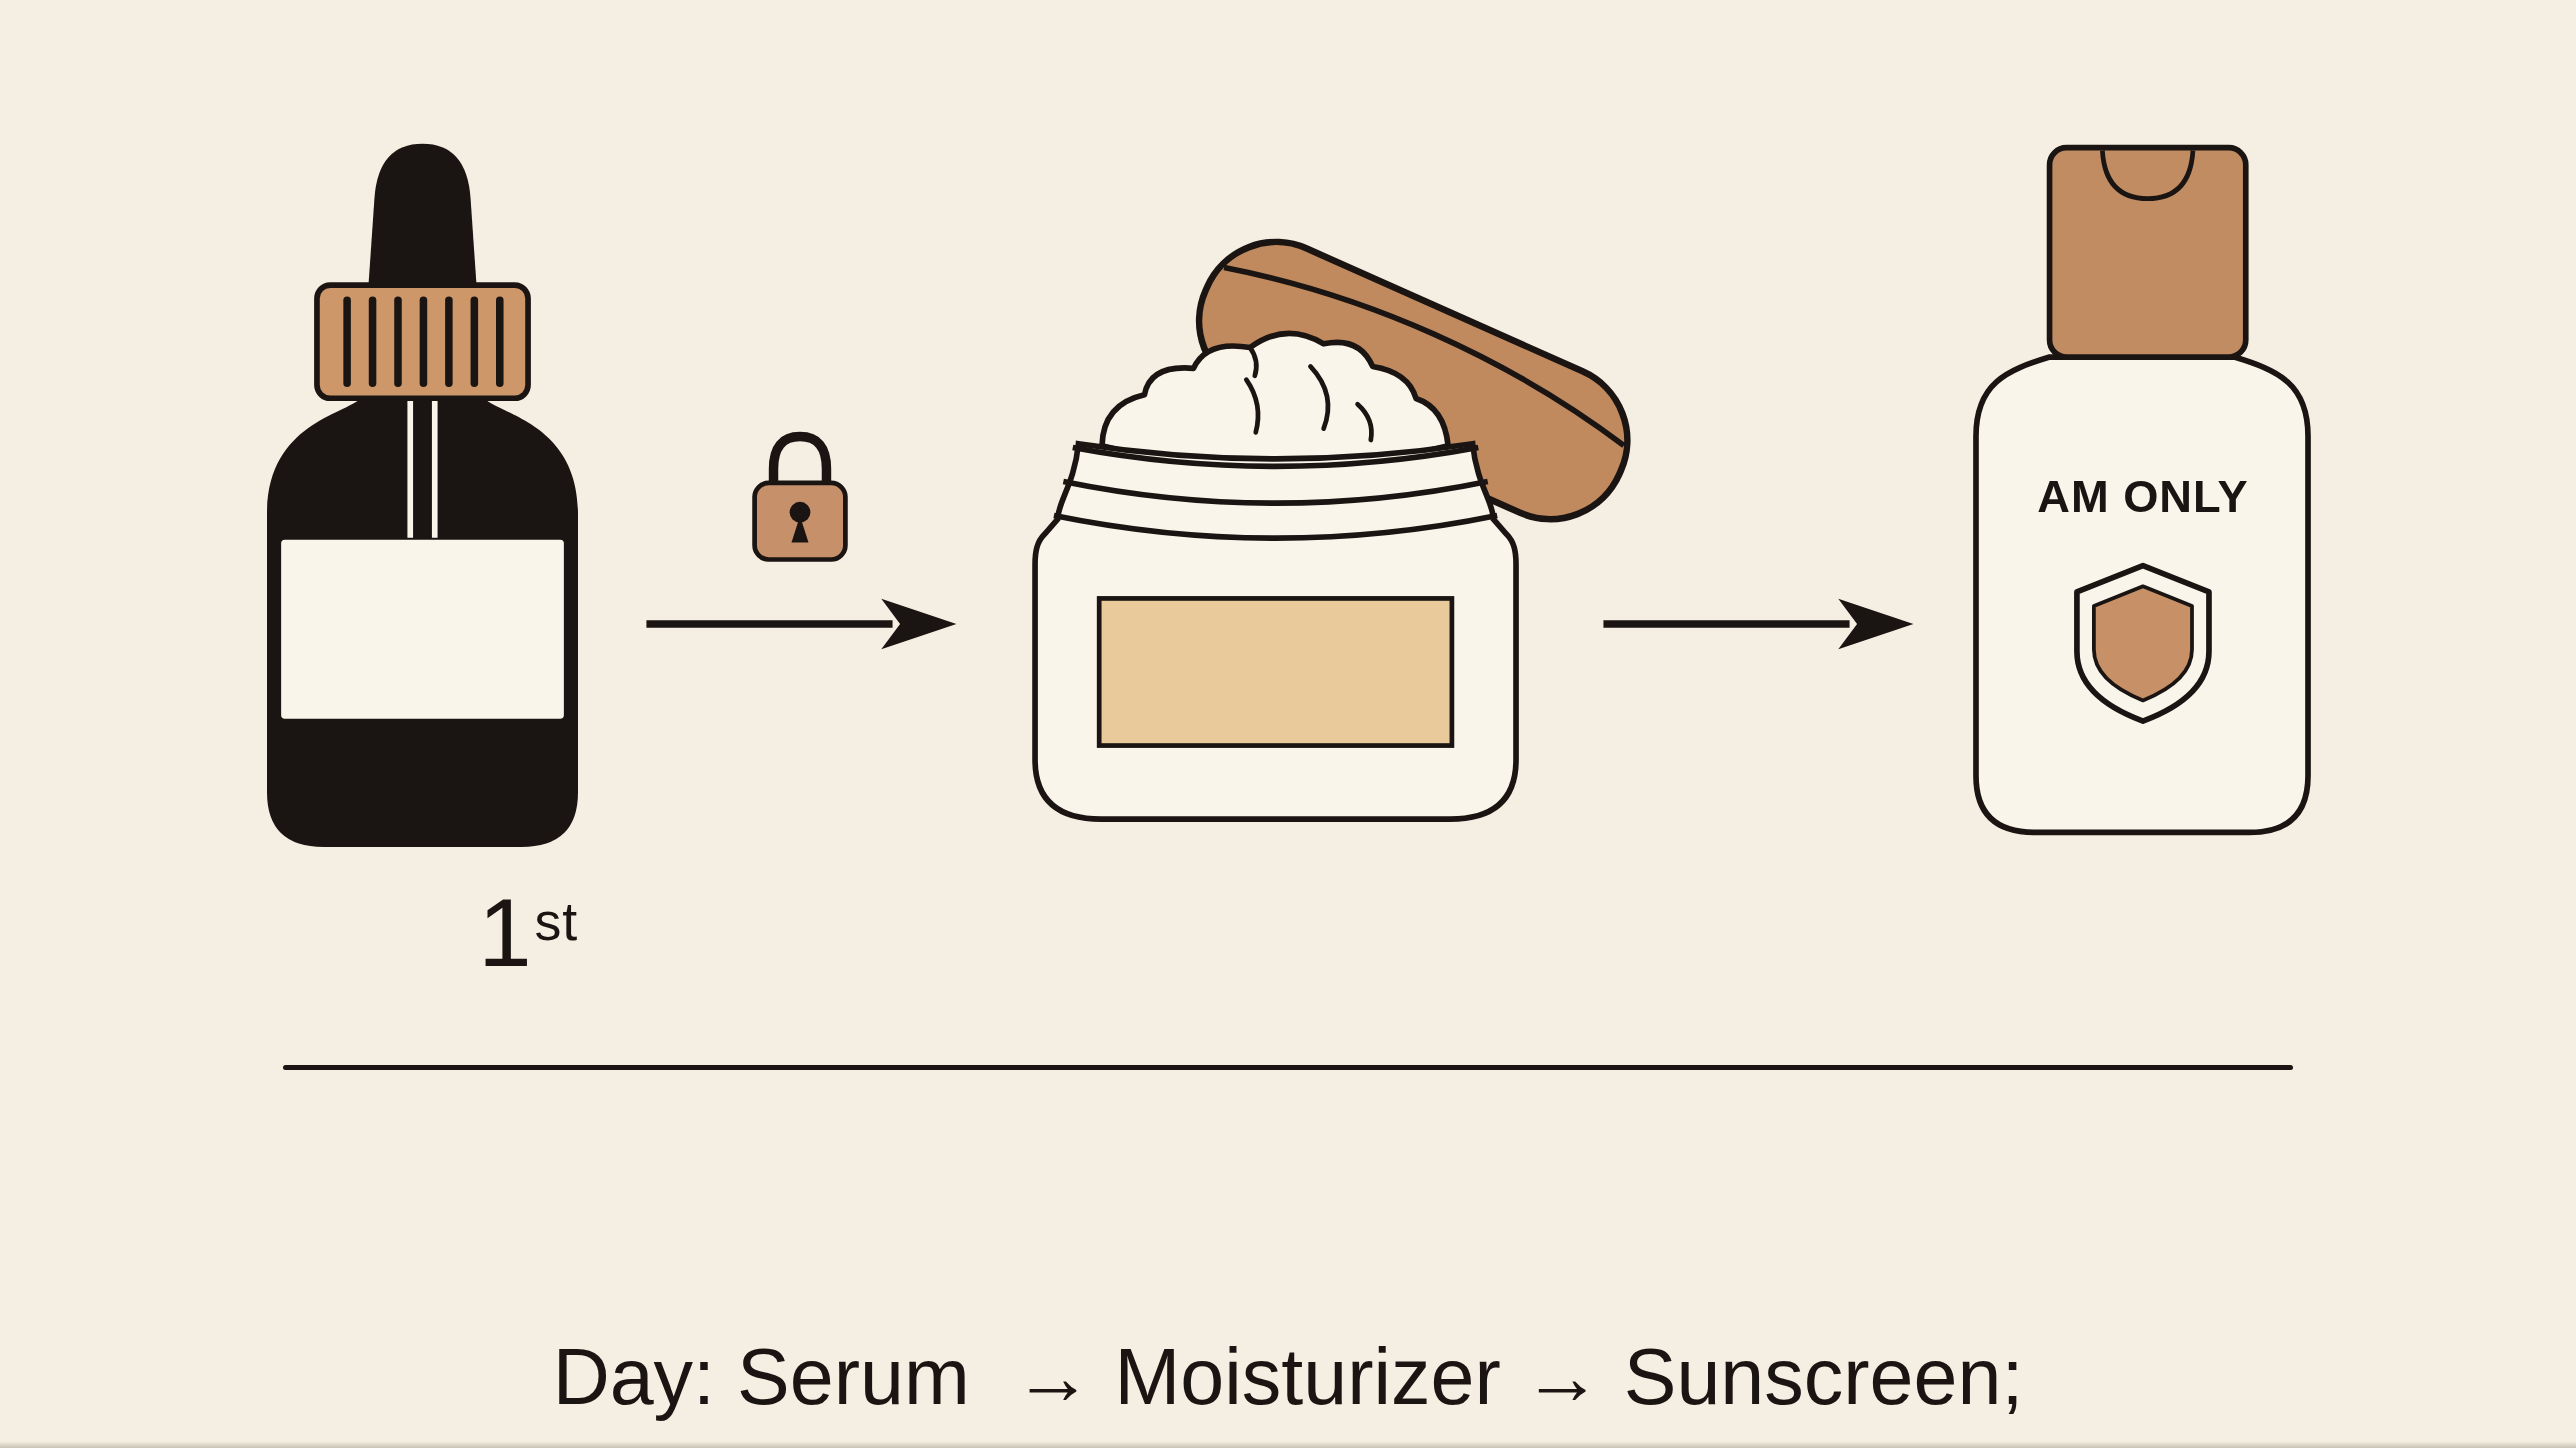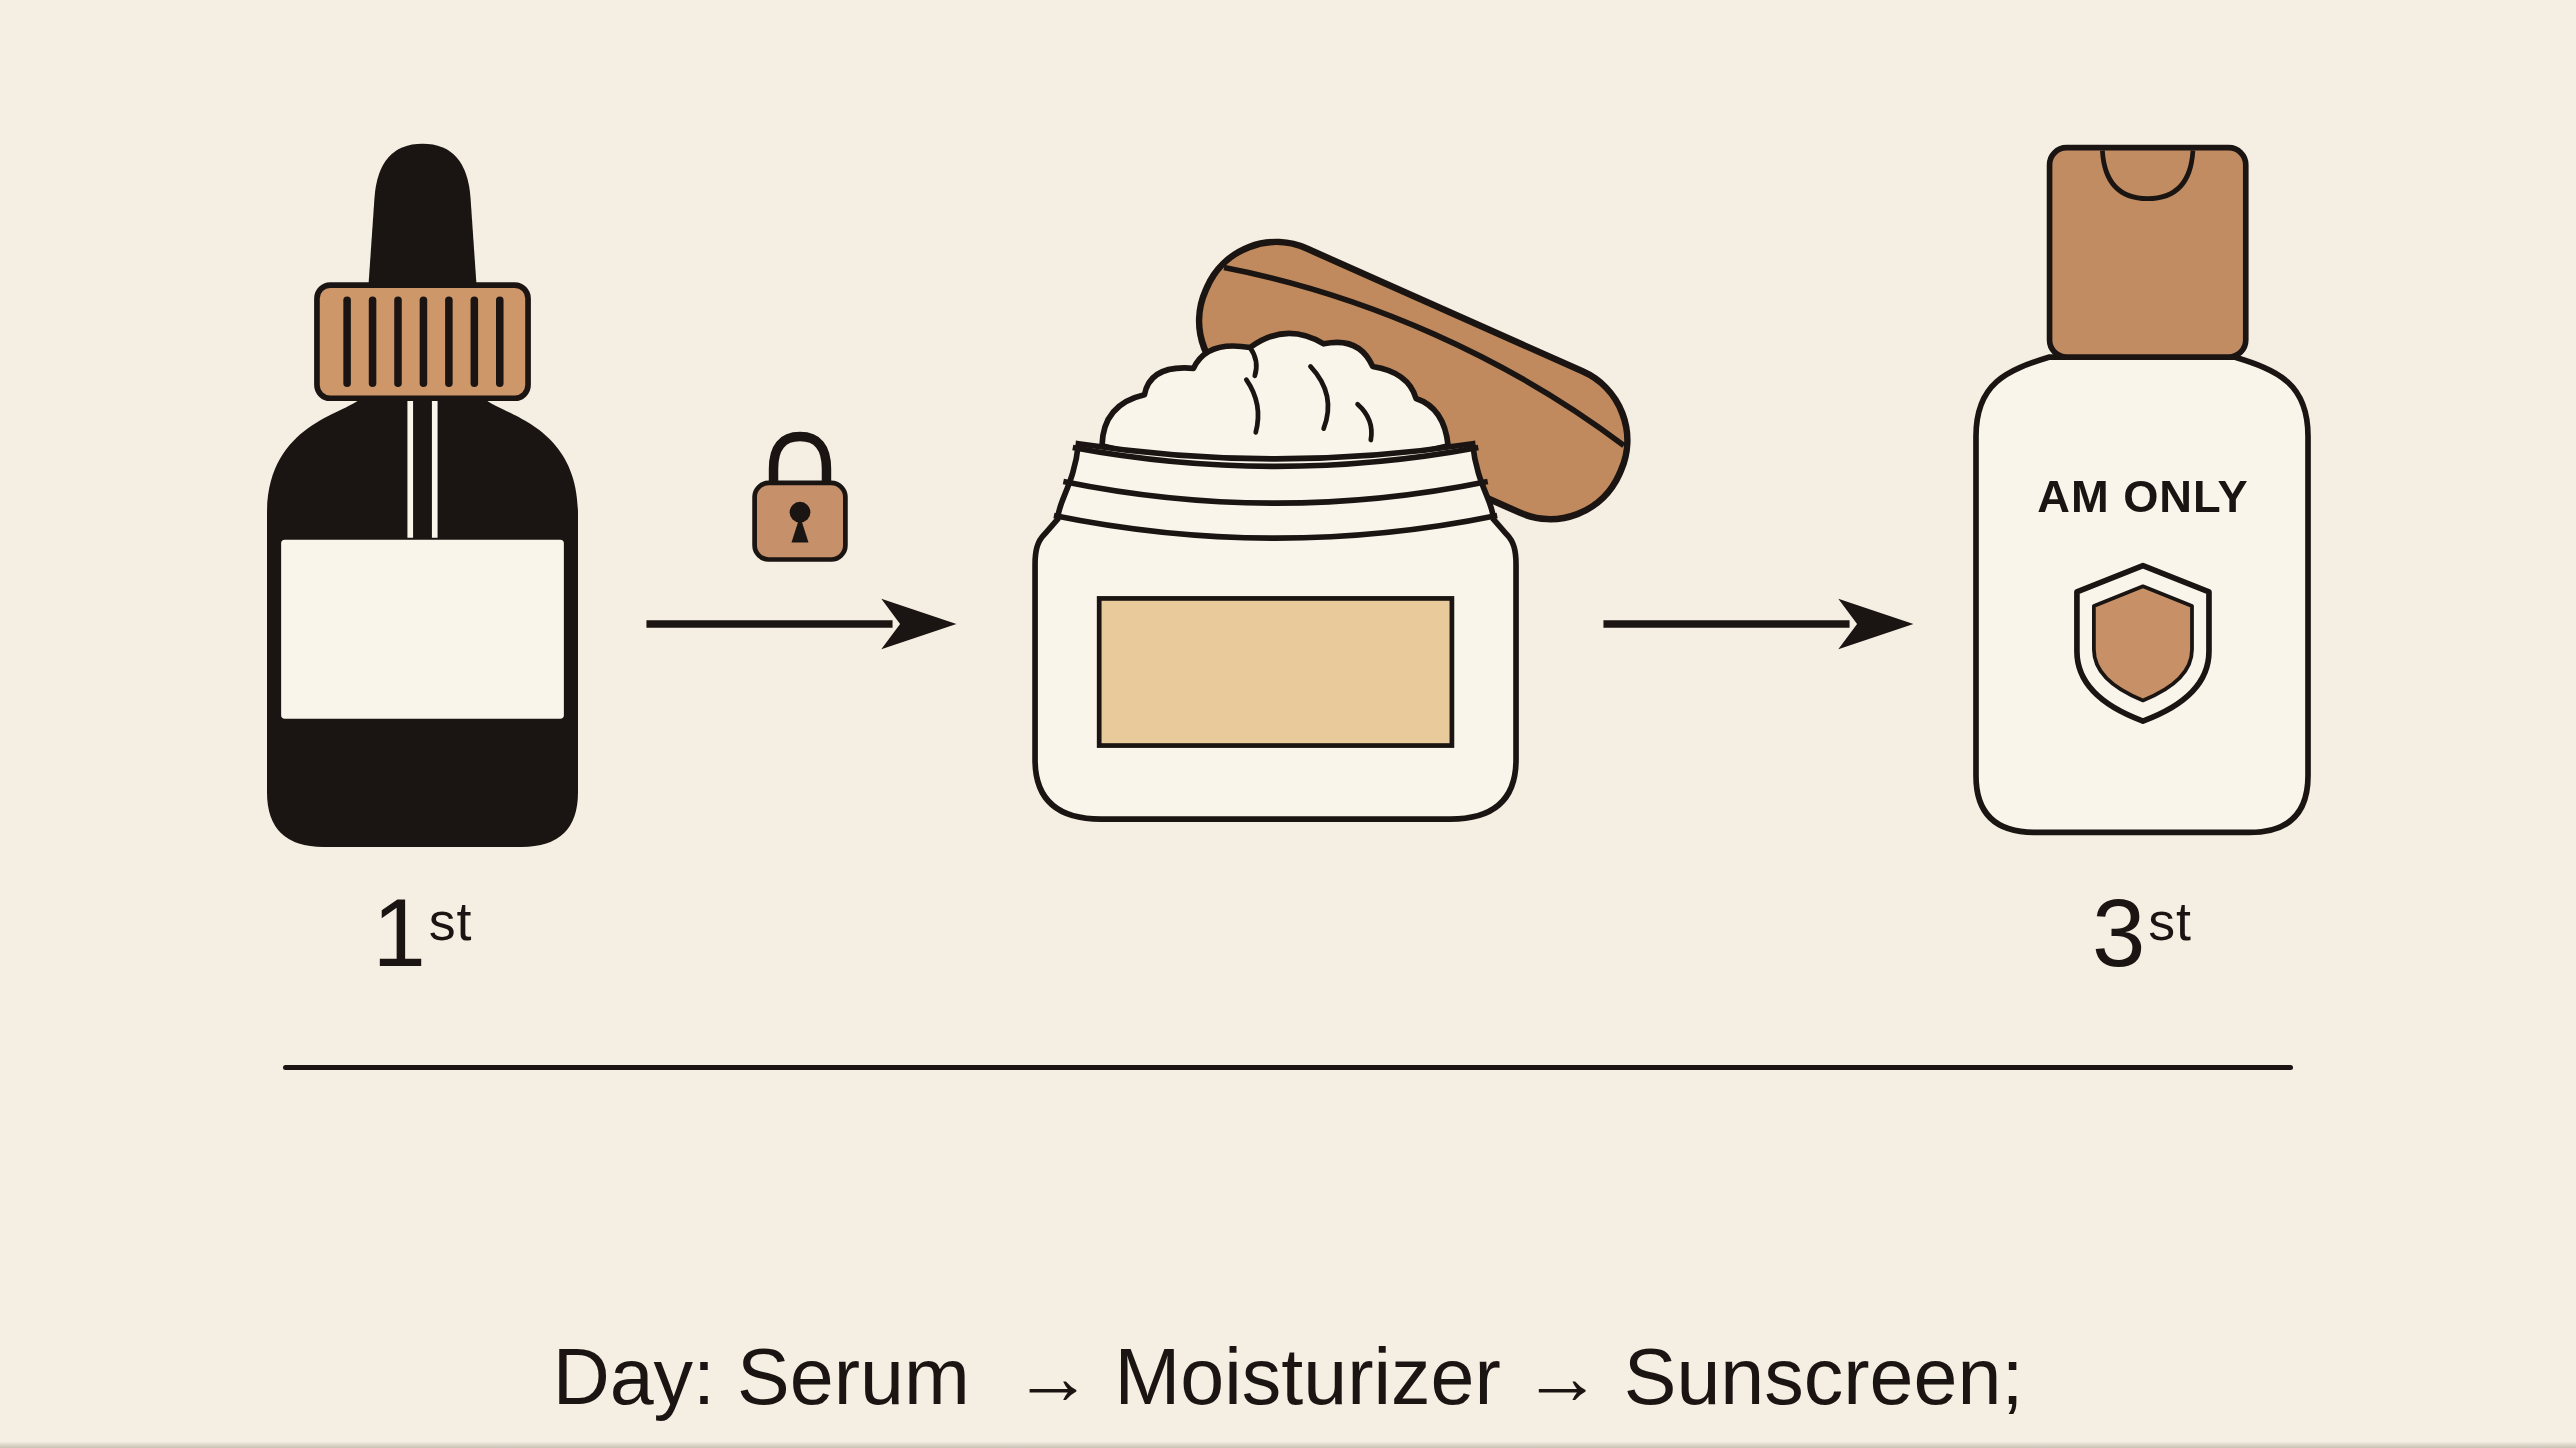--- a/index.html
+++ b/index.html
@@ -17,21 +17,21 @@
   body{
     width:2576px;height:1448px;
     background:var(--background-color);
     font-family:"Liberation Sans", sans-serif;
     overflow:hidden;
   }
   #canvas{position:relative;width:2536px;height:1448px;background:var(--background-color);}
   .abs{position:absolute;}
   .step-label{
     position:absolute;top:885px;
-    text-align:center;
+    text-align:right;
     font-size:96px;
     color:var(--ink-color);
     letter-spacing:0.9px;
     line-height:1;
   }
   .step-label sup{
     font-size:0.56em;
     vertical-align:0.48em;
     margin-left:1.9px;
   }
@@ -131,21 +131,20 @@
     <text x="181" y="392" text-anchor="middle" font-size="48" font-weight="bold" letter-spacing="1" fill="var(--ink-color)">AM ONLY</text>
     <g>
       <path d="M181,449 L251,477 L251,540 Q251,588 181,614 Q111,588 111,540 L111,477 Z" fill="var(--paper-white)" stroke="var(--ink-color)" stroke-width="6" stroke-linejoin="round"></path>
       <path d="M181,471 L233,492 L233,538 Q233,571 181,592 Q129,571 129,538 L129,492 Z" fill="var(--tan-shield)" stroke="var(--ink-color)" stroke-width="4" stroke-linejoin="round"></path>
     </g>
   </svg>
 
   <div class="step-label" style="left:267px;width:311px"><span>1</span><sup>st</sup></div>
 
 
-  <div class="step-label" style="left:1972px;width:340px"><span>3</span><sup>st</sup></div>
 
   <div id="divider"></div>
 
   <div id="caption">
     <div>Day: Serum  → Moisturizer → Sunscreen;</div>
     
   </div>
 
   <div id="bottom-edge"></div>
 </div>

